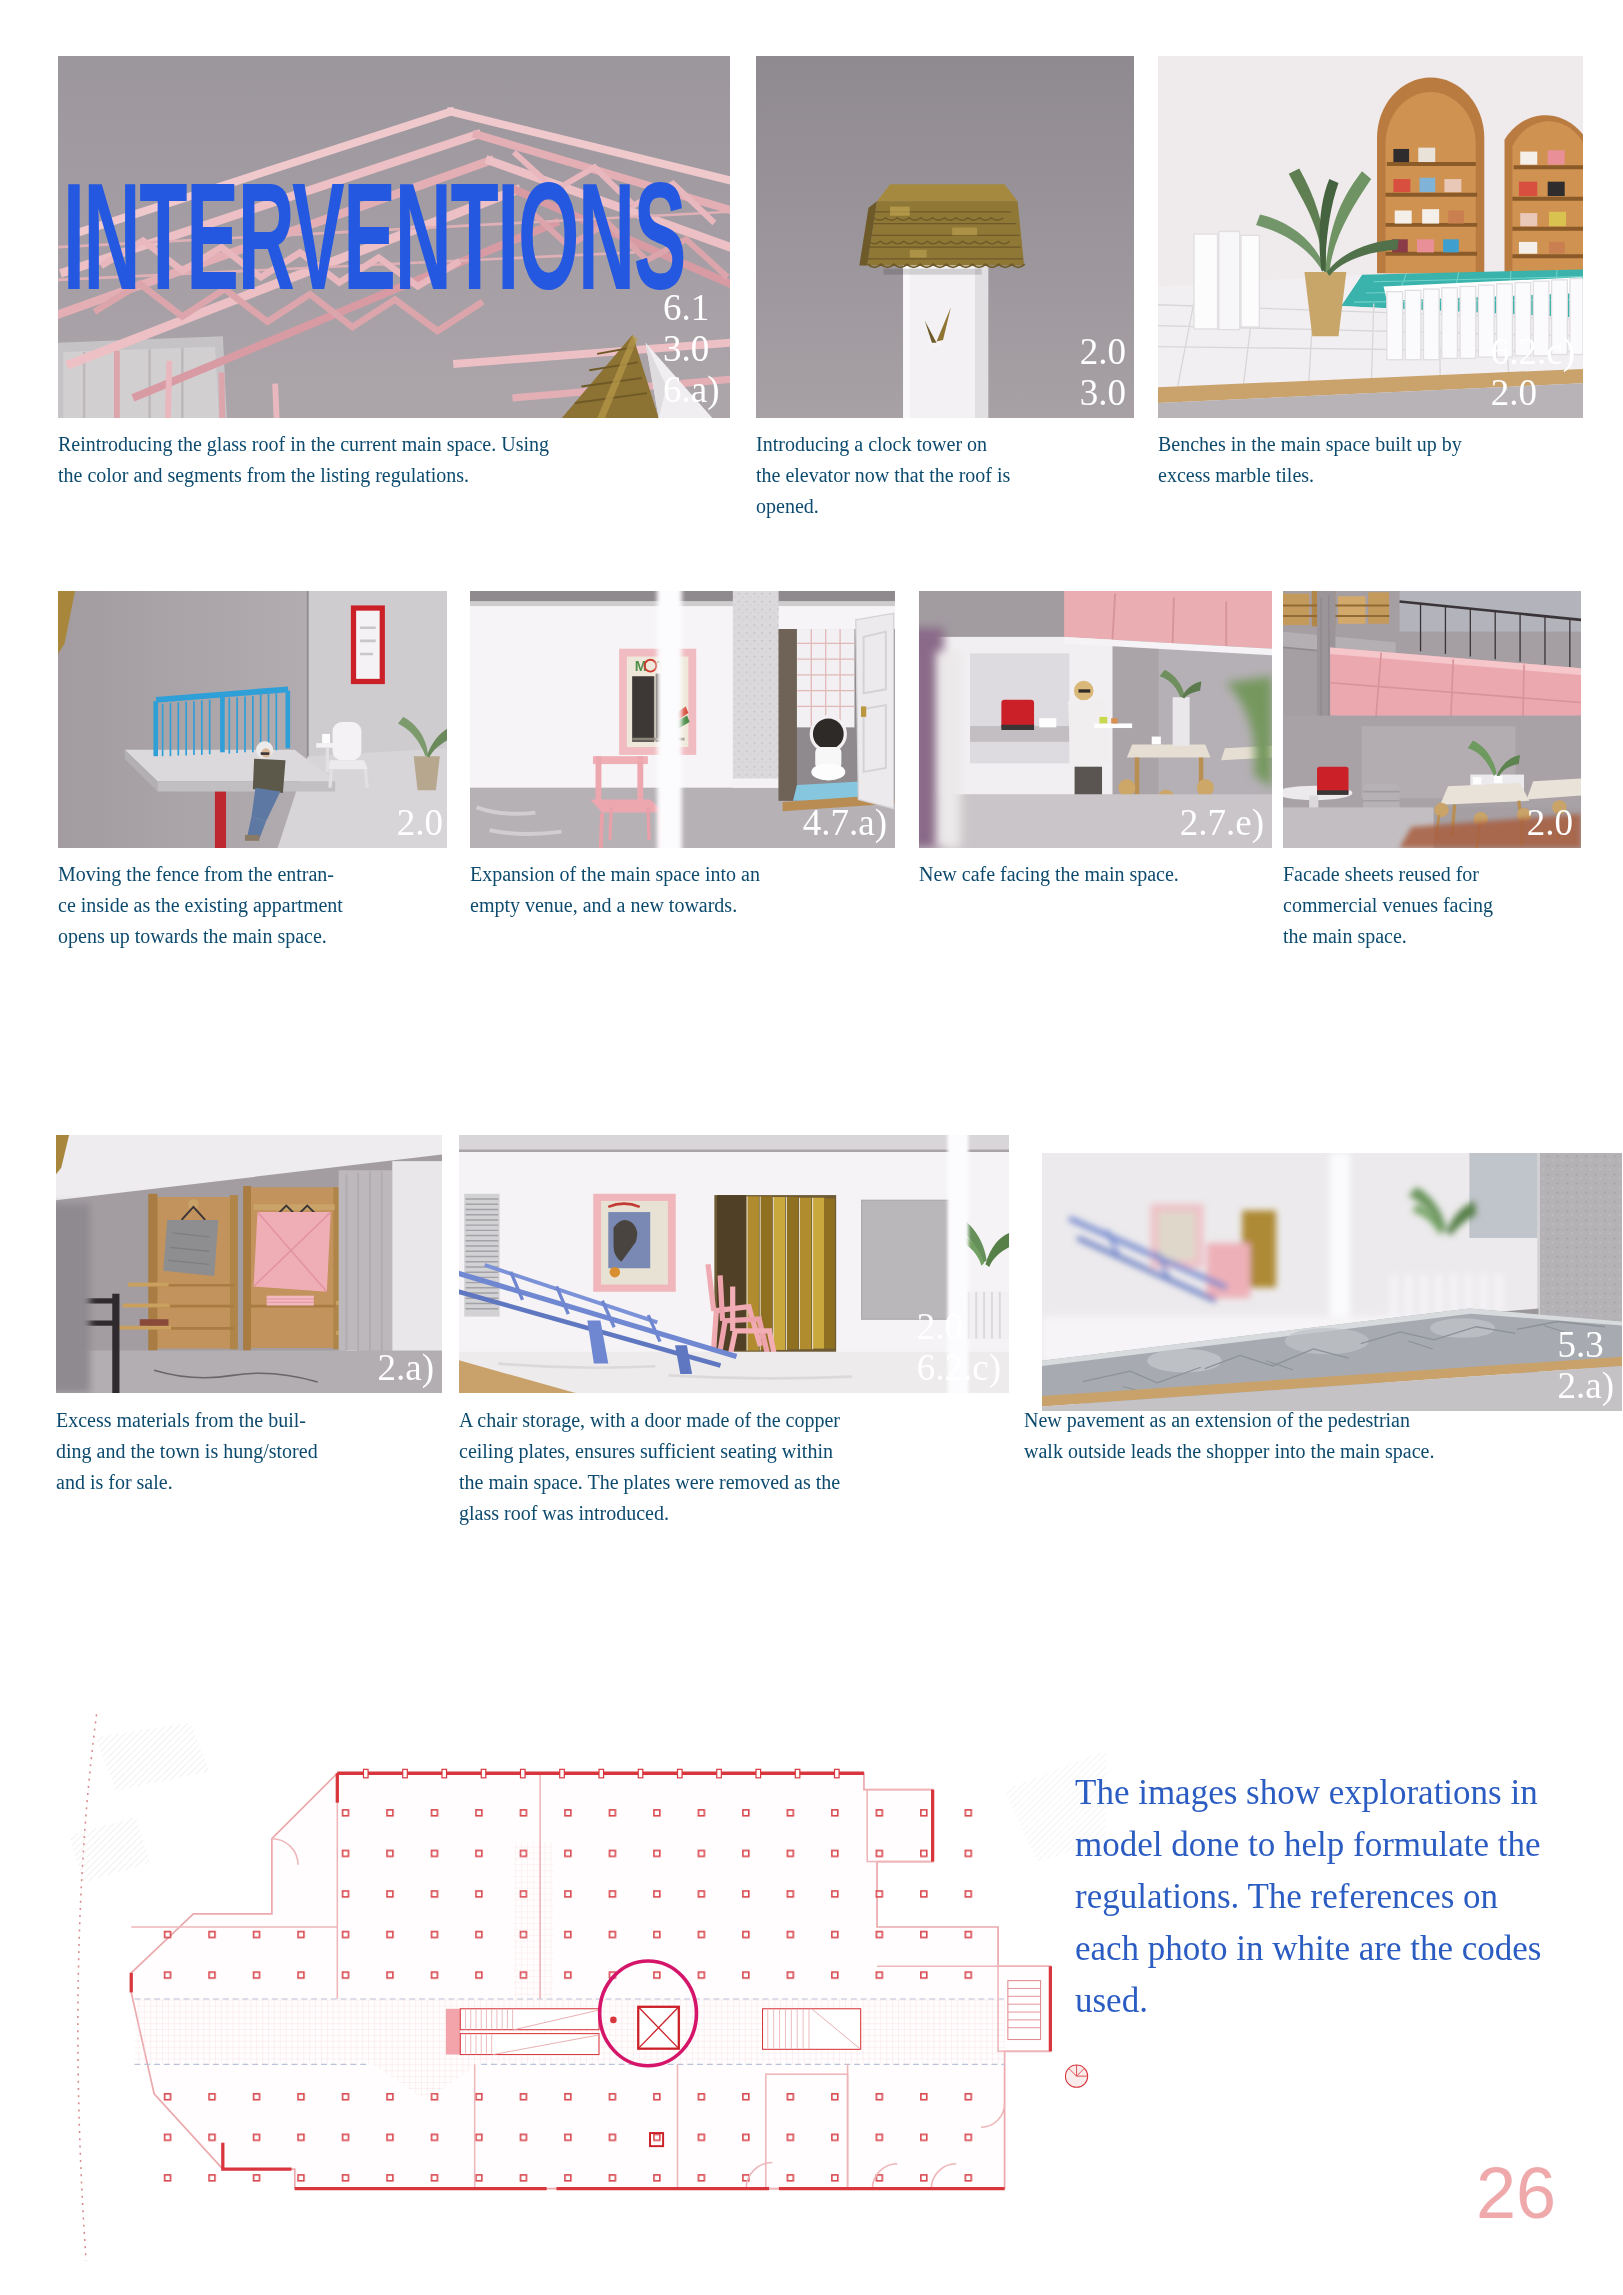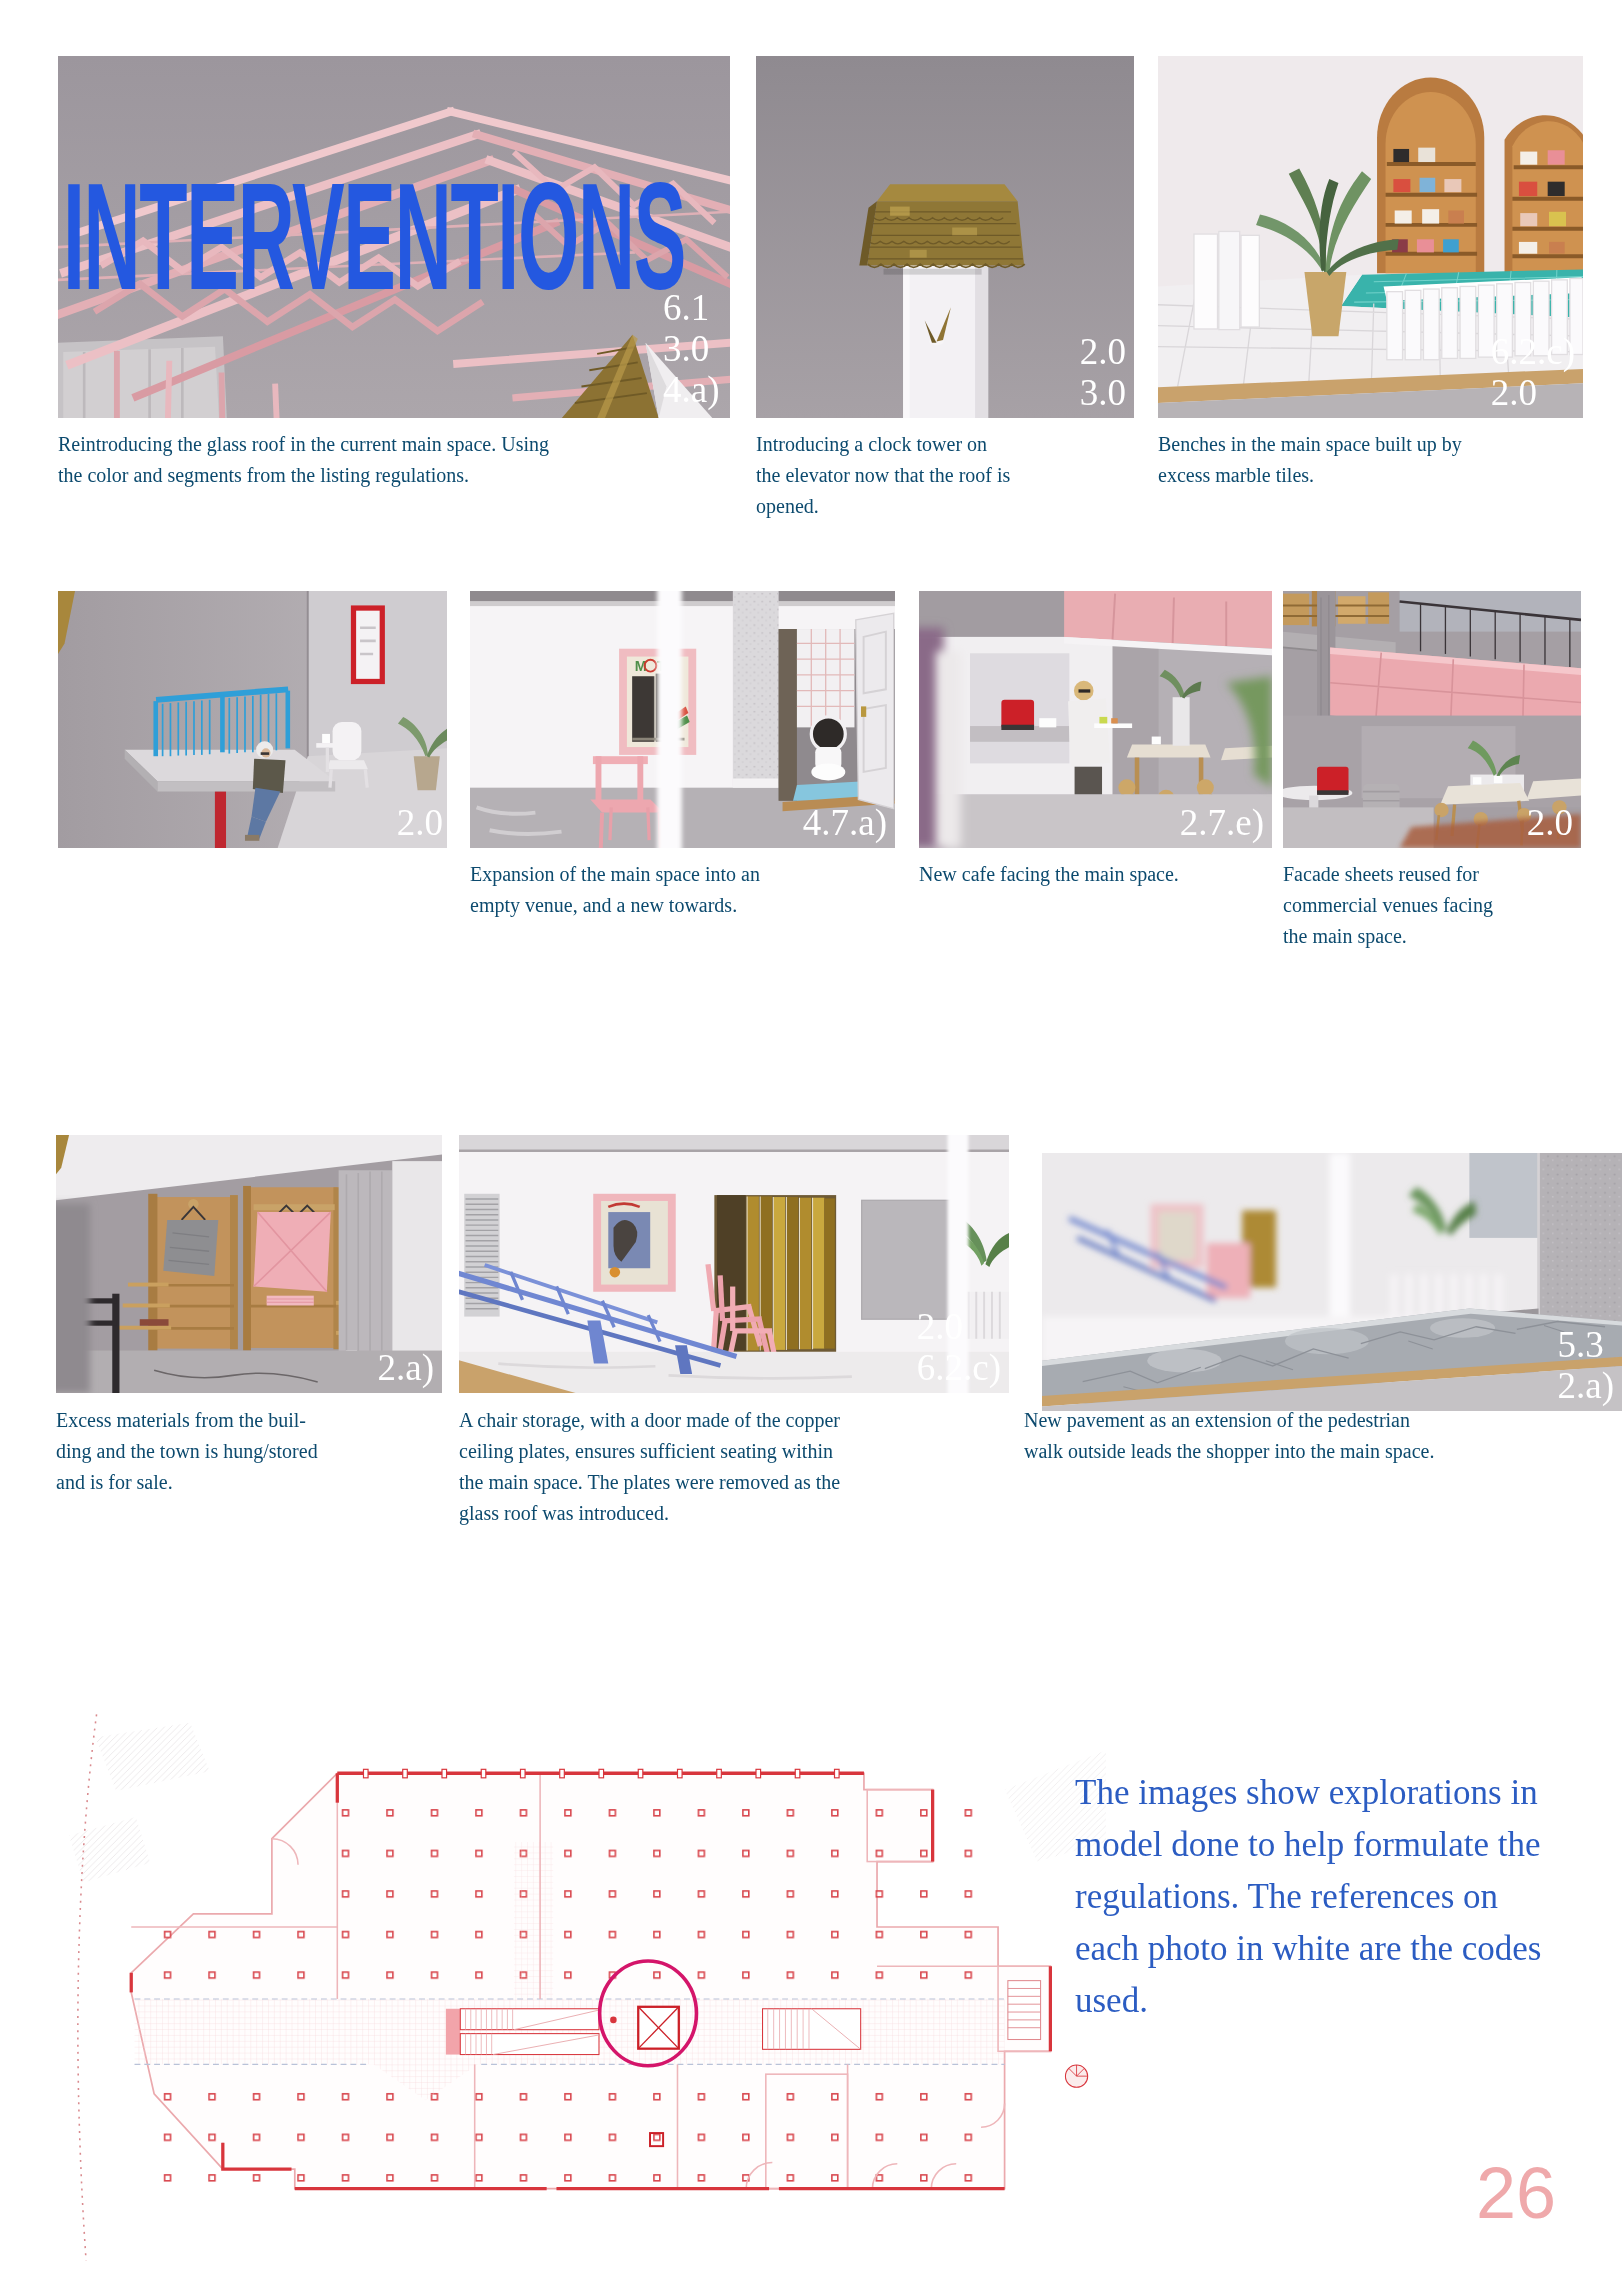--- a/index.html
+++ b/index.html
@@ -75,21 +75,21 @@
         <polygon points="770,553 878,426 918,553" fill="#8c7233"></polygon>
         <path d="M790,530 L900,515 M800,505 L892,492 M812,480 L886,468 M824,455 L880,445" stroke="#6f5a26" stroke-width="3" fill="none"></path>
         <polygon points="878,426 886,432 836,553 824,553" fill="#b99a4a" opacity="0.7"></polygon>
       </g>
       <polygon points="918,553 898,438 1000,553" fill="#f0eef0"></polygon>
       <polygon points="898,438 930,505 918,553" fill="#dedcde"></polygon>
     </svg>
     <div class="codes" style="right:10.5px;bottom:7.9px;">
       <div>6.1</div>
       <div>3.0</div>
-      <div>4.a)</div>
+      <div>6.a)</div>
     </div>
   </figure>
 
   <h1 class="page-title">INTERVENTIONS</h1>
 
   <figure class="photo" style="left:756px;top:56px;width:378px;height:362px;margin:0;">
     <svg viewBox="0 0 578 553" preserveAspectRatio="none">
       <defs>
         <linearGradient id="g2bg" x1="0" y1="0" x2="0" y2="1">
           <stop offset="0" stop-color="#8f8a90"></stop>
@@ -501,20 +501,23 @@
         <line x1="420" y1="338" x2="420" y2="378" stroke="#b98f52" stroke-width="4"></line>
       </g>
       <rect x="0" y="330" width="230" height="62" fill="#c2bec1"></rect>
       <polygon points="196,360 455,340 455,392 178,392" fill="#a85f41" opacity="0.85" filter="url(#f7b)"></polygon>
     </svg>
     <div class="codes">
       <div>2.0</div>
     </div>
   </figure>
 
+  <figcaption class="caption" style="left:58px;top:859px;">Moving the fence from the entran-
+ce inside as the existing appartment
+opens up towards the main space.</figcaption>
   <figcaption class="caption" style="left:470px;top:859px;">Expansion of the main space into an
 empty venue, and a new towards.</figcaption>
   <figcaption class="caption" style="left:919px;top:859px;">New cafe facing the main space.</figcaption>
   <figcaption class="caption" style="left:1283px;top:859px;">Facade sheets reused for
 commercial venues facing
 the main space.</figcaption>
 
   <figure class="photo" style="left:56px;top:1135px;width:386px;height:258px;margin:0;">
     <svg viewBox="0 0 590 395" preserveAspectRatio="none">
       <defs>

